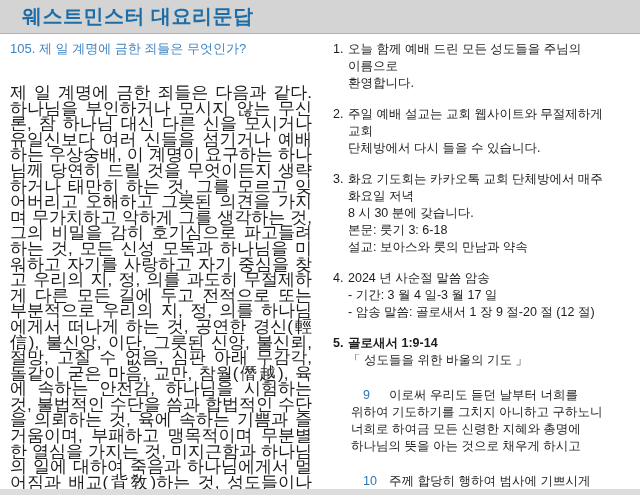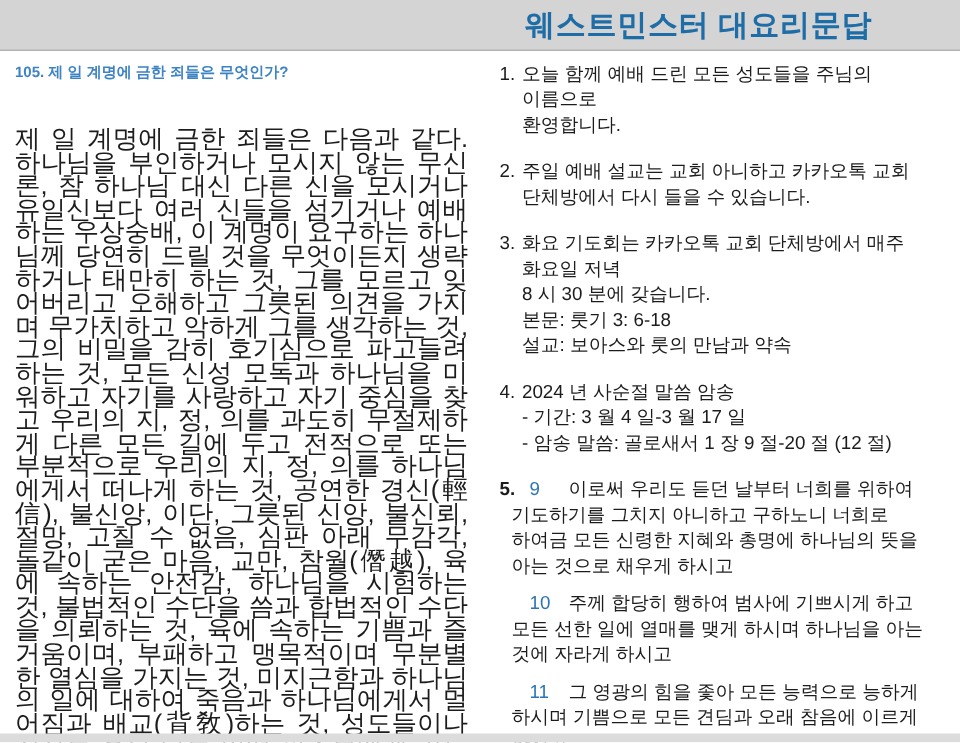--- a/index.html
+++ b/index.html
@@ -18,36 +18,35 @@
     background:var(--page-bg);
     overflow:hidden;
     font-family:"Liberation Sans","DejaVu Sans",sans-serif;
   }
   .band{
     height:33px;
     background:var(--band-bg);
     border-bottom:1px solid var(--band-edge);
     display:flex;
     align-items:center;
-    justify-content:flex-end;
   }
   .band-left{flex:0 0 312px;padding-left:22px;box-sizing:border-box;}
   .band-right{flex:1;padding-left:33px;box-sizing:border-box;}
   .page-title{
     font-size:20px;
     font-weight:bold;
     color:var(--title-blue);
     letter-spacing:0.5px;
     white-space:nowrap;
   }
   .cols{display:flex;}
   .col-left{flex:0 0 302px;padding:7px 0 0 10px;box-sizing:content-box;}
   .col-right{flex:1;padding:7px 10px 0 21px;}
   .q-heading{
-    font-size:10px;line-height:16px;font-weight:bold;
+    font-size:13px;line-height:16px;font-weight:normal;
     color:var(--heading-blue);
     text-align:justify;word-break:break-all;
     margin-bottom:2px;
   }
   .q-body{
     font-size:17px;line-height:15.6px;
     color:var(--body-text);
     text-align:justify;word-break:break-all;margin-top:28px;
   }
   .ann{
@@ -58,21 +57,21 @@
     margin-bottom:14px;
   }
   .ann-num{position:absolute;left:0;top:0;}
   .ann-text{white-space:pre-line;display:block;}
   .ann5{margin-bottom:0;}
   .ann5 .ann-num,.ann5 .ann-heading,.passage-ref{font-weight:bold;}
   .ann-heading,.passage-ref,.passage-title{display:block;}
   .verse{
     font-size:12.5px;line-height:17px;
     color:var(--body-text);
-    text-indent:12px;margin:8px;
+    text-indent:12px;margin:18px;
     word-break:keep-all;
   }
   .verse .vnum{
     color:var(--verse-blue);
     display:inline-block;min-width:26px;text-indent:0;
   }
   .bottom-strip{
     position:absolute;left:0;bottom:0;
     width:100%;height:6px;
     background:#dcdcdc;
@@ -102,41 +101,43 @@
     <div class="col-right">
 
       <div class="ann">
         <span class="ann-num">1.</span>
         <span class="ann-text">오늘 함께 예배 드린 모든 성도들을 주님의 이름으로
 환영합니다.</span>
       </div>
 
       <div class="ann">
         <span class="ann-num">2.</span>
-        <span class="ann-text">주일 예배 설교는 교회 아니하고 카카오톡 교회
+        <span class="ann-text">주일 예배 설교는 교회 웹사이트와 무절제하게 교회
 단체방에서 다시 들을 수 있습니다.</span>
       </div>
 
       <div class="ann">
         <span class="ann-num">3.</span>
         <span class="ann-text">화요 기도회는 카카오톡 교회 단체방에서 매주 화요일 저녁
 8 시 30 분에 갖습니다.
 본문: 룻기 3: 6-18
 설교: 보아스와 룻의 만남과 약속</span>
       </div>
 
       <div class="ann">
         <span class="ann-num">4.</span>
         <span class="ann-text">2024 년 사순절 말씀 암송
 - 기간: 3 월 4 일-3 월 17 일
 - 암송 말씀: 골로새서 1 장 9 절-20 절 (12 절)</span>
       </div>
 
       <div class="ann ann5">
         <span class="ann-num">5.</span>
+        <span class="passage-ref">골로새서 1:9-14</span>
+        <span class="passage-title">「 성도들을 위한 바울의 기도 」</span>
       </div>
 
       <p class="verse">
         <span class="vnum">9</span><span>이로써 우리도 듣던 날부터 너희를 위하여 기도하기를 그치지 아니하고 구하노니 너희로 하여금 모든 신령한 지혜와 총명에 하나님의 뜻을 아는 것으로 채우게 하시고</span>
       </p>
       <p class="verse">
         <span class="vnum">10</span><span>주께 합당히 행하여 범사에 기쁘시게 하고 모든 선한 일에 열매를 맺게 하시며 하나님을 아는 것에 자라게 하시고</span>
       </p>
       <p class="verse">
         <span class="vnum">11</span><span>그 영광의 힘을 좇아 모든 능력으로 능하게 하시며 기쁨으로 모든 견딤과 오래 참음에 이르게 하시고</span>

